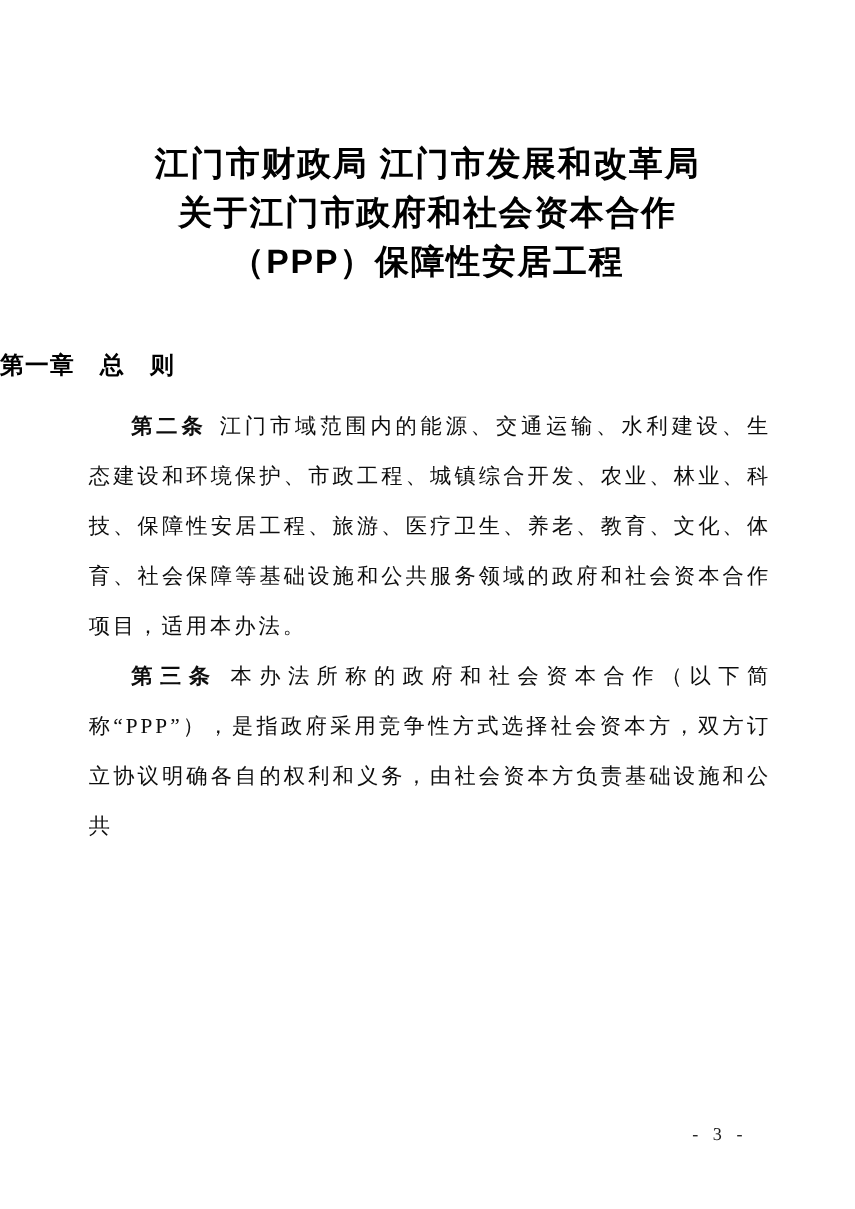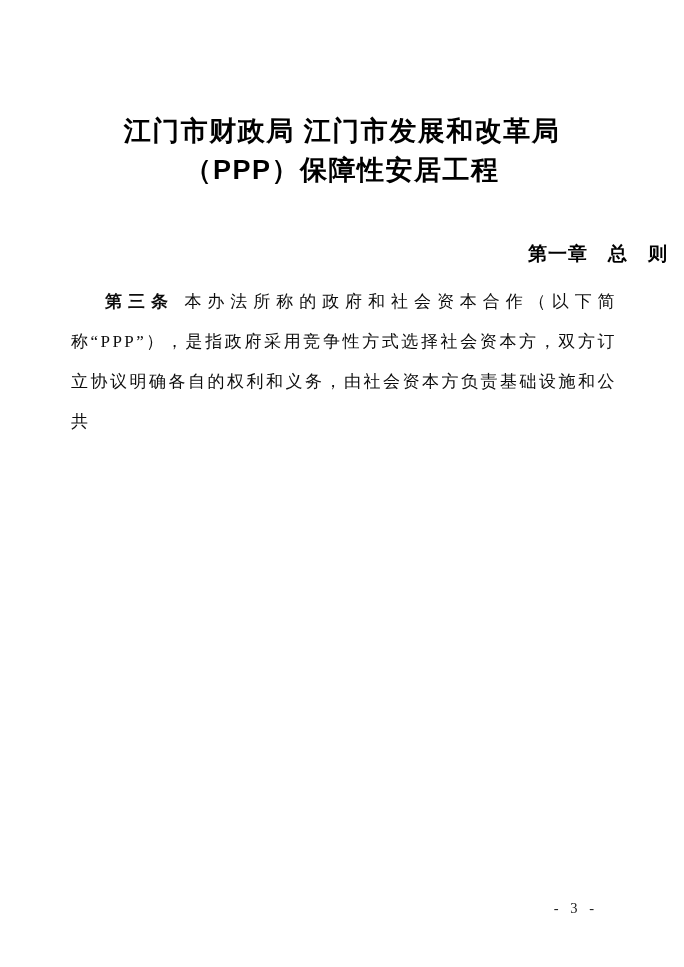--- a/index.html
+++ b/index.html
@@ -21,21 +21,21 @@
     text-align: center;
     font-family: "Liberation Sans", sans-serif;
     font-weight: bold;
     font-size: 27px;
     line-height: 39px;
     letter-spacing: 1.5px;
     color: #000000;
   }
   .chapter-heading {
     margin: 50px 16px 14px 0;
-    text-align: right;
+    text-align: left;
     font-weight: bold;
     font-size: 19px;
     line-height: 28px;
     letter-spacing: 1px;
     color: #000000;
   }
   .body-text {
     width: 546px;
     margin-left: 71px;
     font-size: 17px;
@@ -63,26 +63,30 @@
     font-family: "Liberation Serif", serif;
   }
 </style>
 </head>
 <body>
 
 <div class="page">
 
   <div class="doc-title">
     <div>江门市财政局 江门市发展和改革局</div>
+    <div>关于江门市政府和社会资本合作</div>
     <div>（PPP）保障性安居工程</div>
   </div>
 
   <div class="chapter-heading">第一章　总　则</div>
 
   <div class="body-text">
+    <p class="article">
+      <span class="article-number">第二条</span><span>江门市域范围内的能源、交通运输、水利建设、生态建设和环境保护、市政工程、城镇综合开发、农业、林业、科技、保障性安居工程、旅游、医疗卫生、养老、教育、文化、体育、社会保障等基础设施和公共服务领域的政府和社会资本合作项目，适用本办法。</span>
+    </p>
     <p class="article">
       <span class="article-number">第三条</span><span>本办法所称的政府和社会资本合作（以下简称“PPP”），是指政府采用竞争性方式选择社会资本方，双方订立协议明确各自的权利和义务，由社会资本方负责基础设施和公共</span>
     </p>
   </div>
 
   <div class="page-number">- 3 -</div>
 
 </div>
 
 </body></html>

